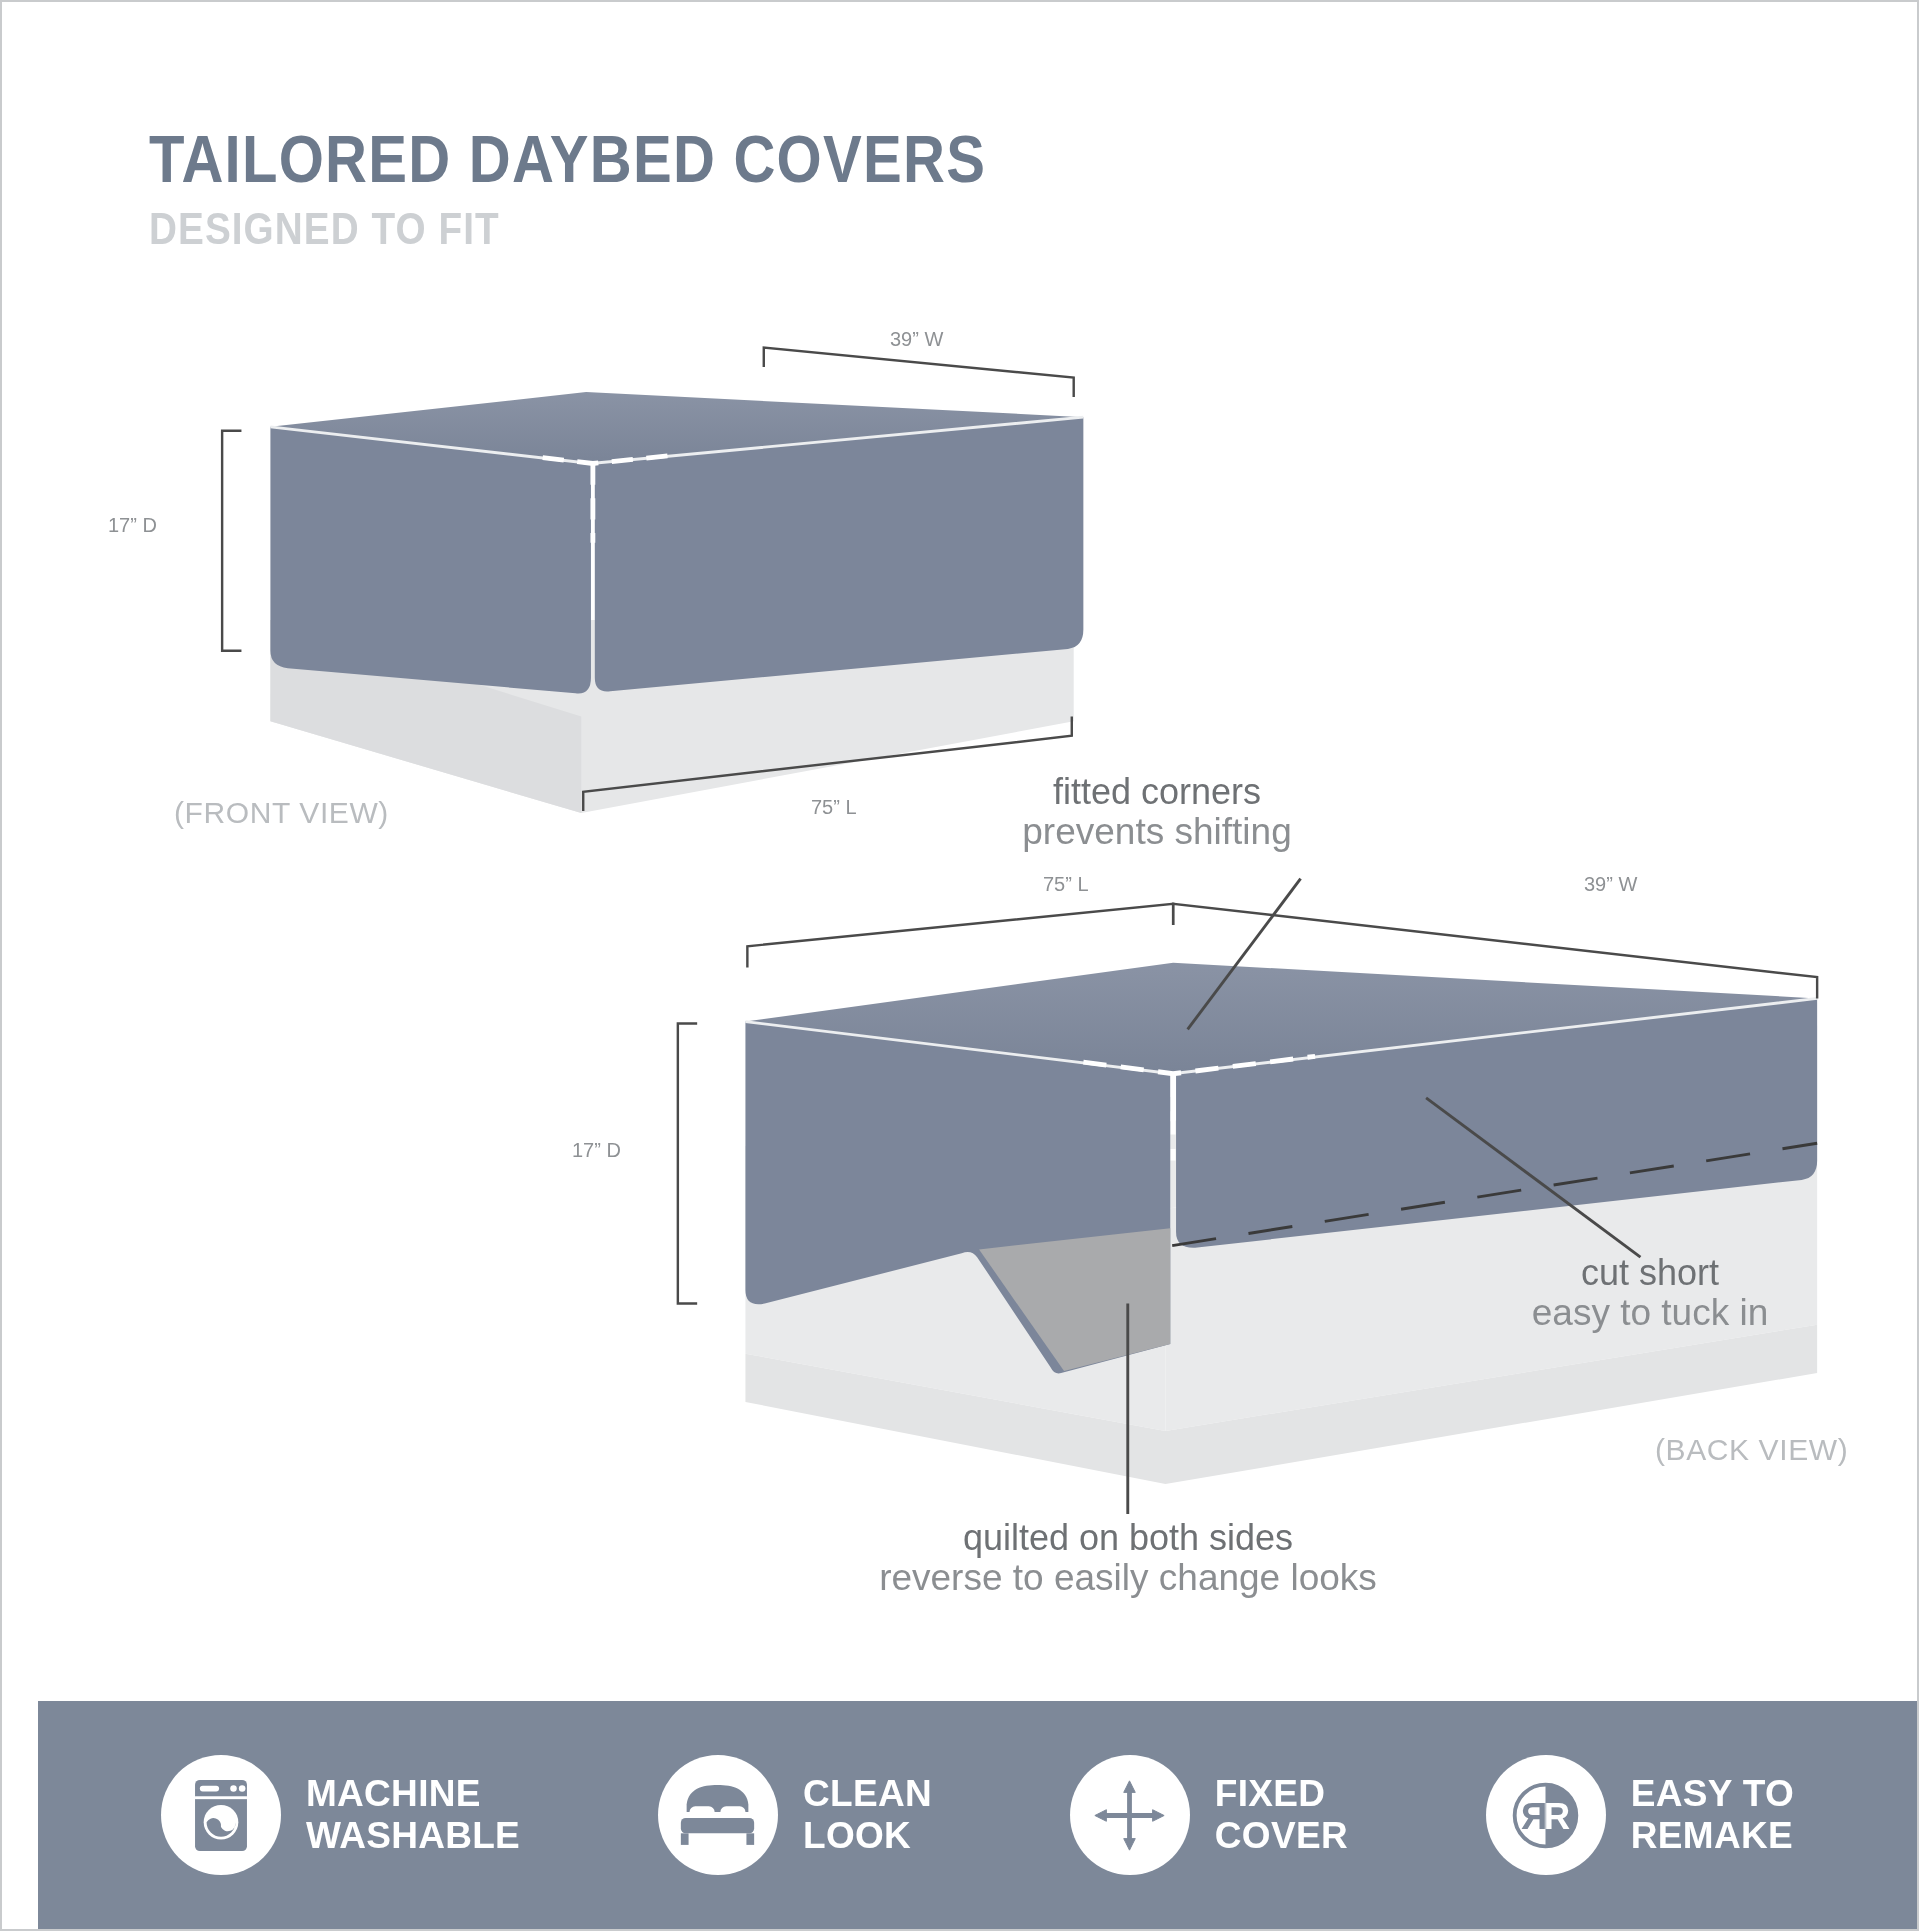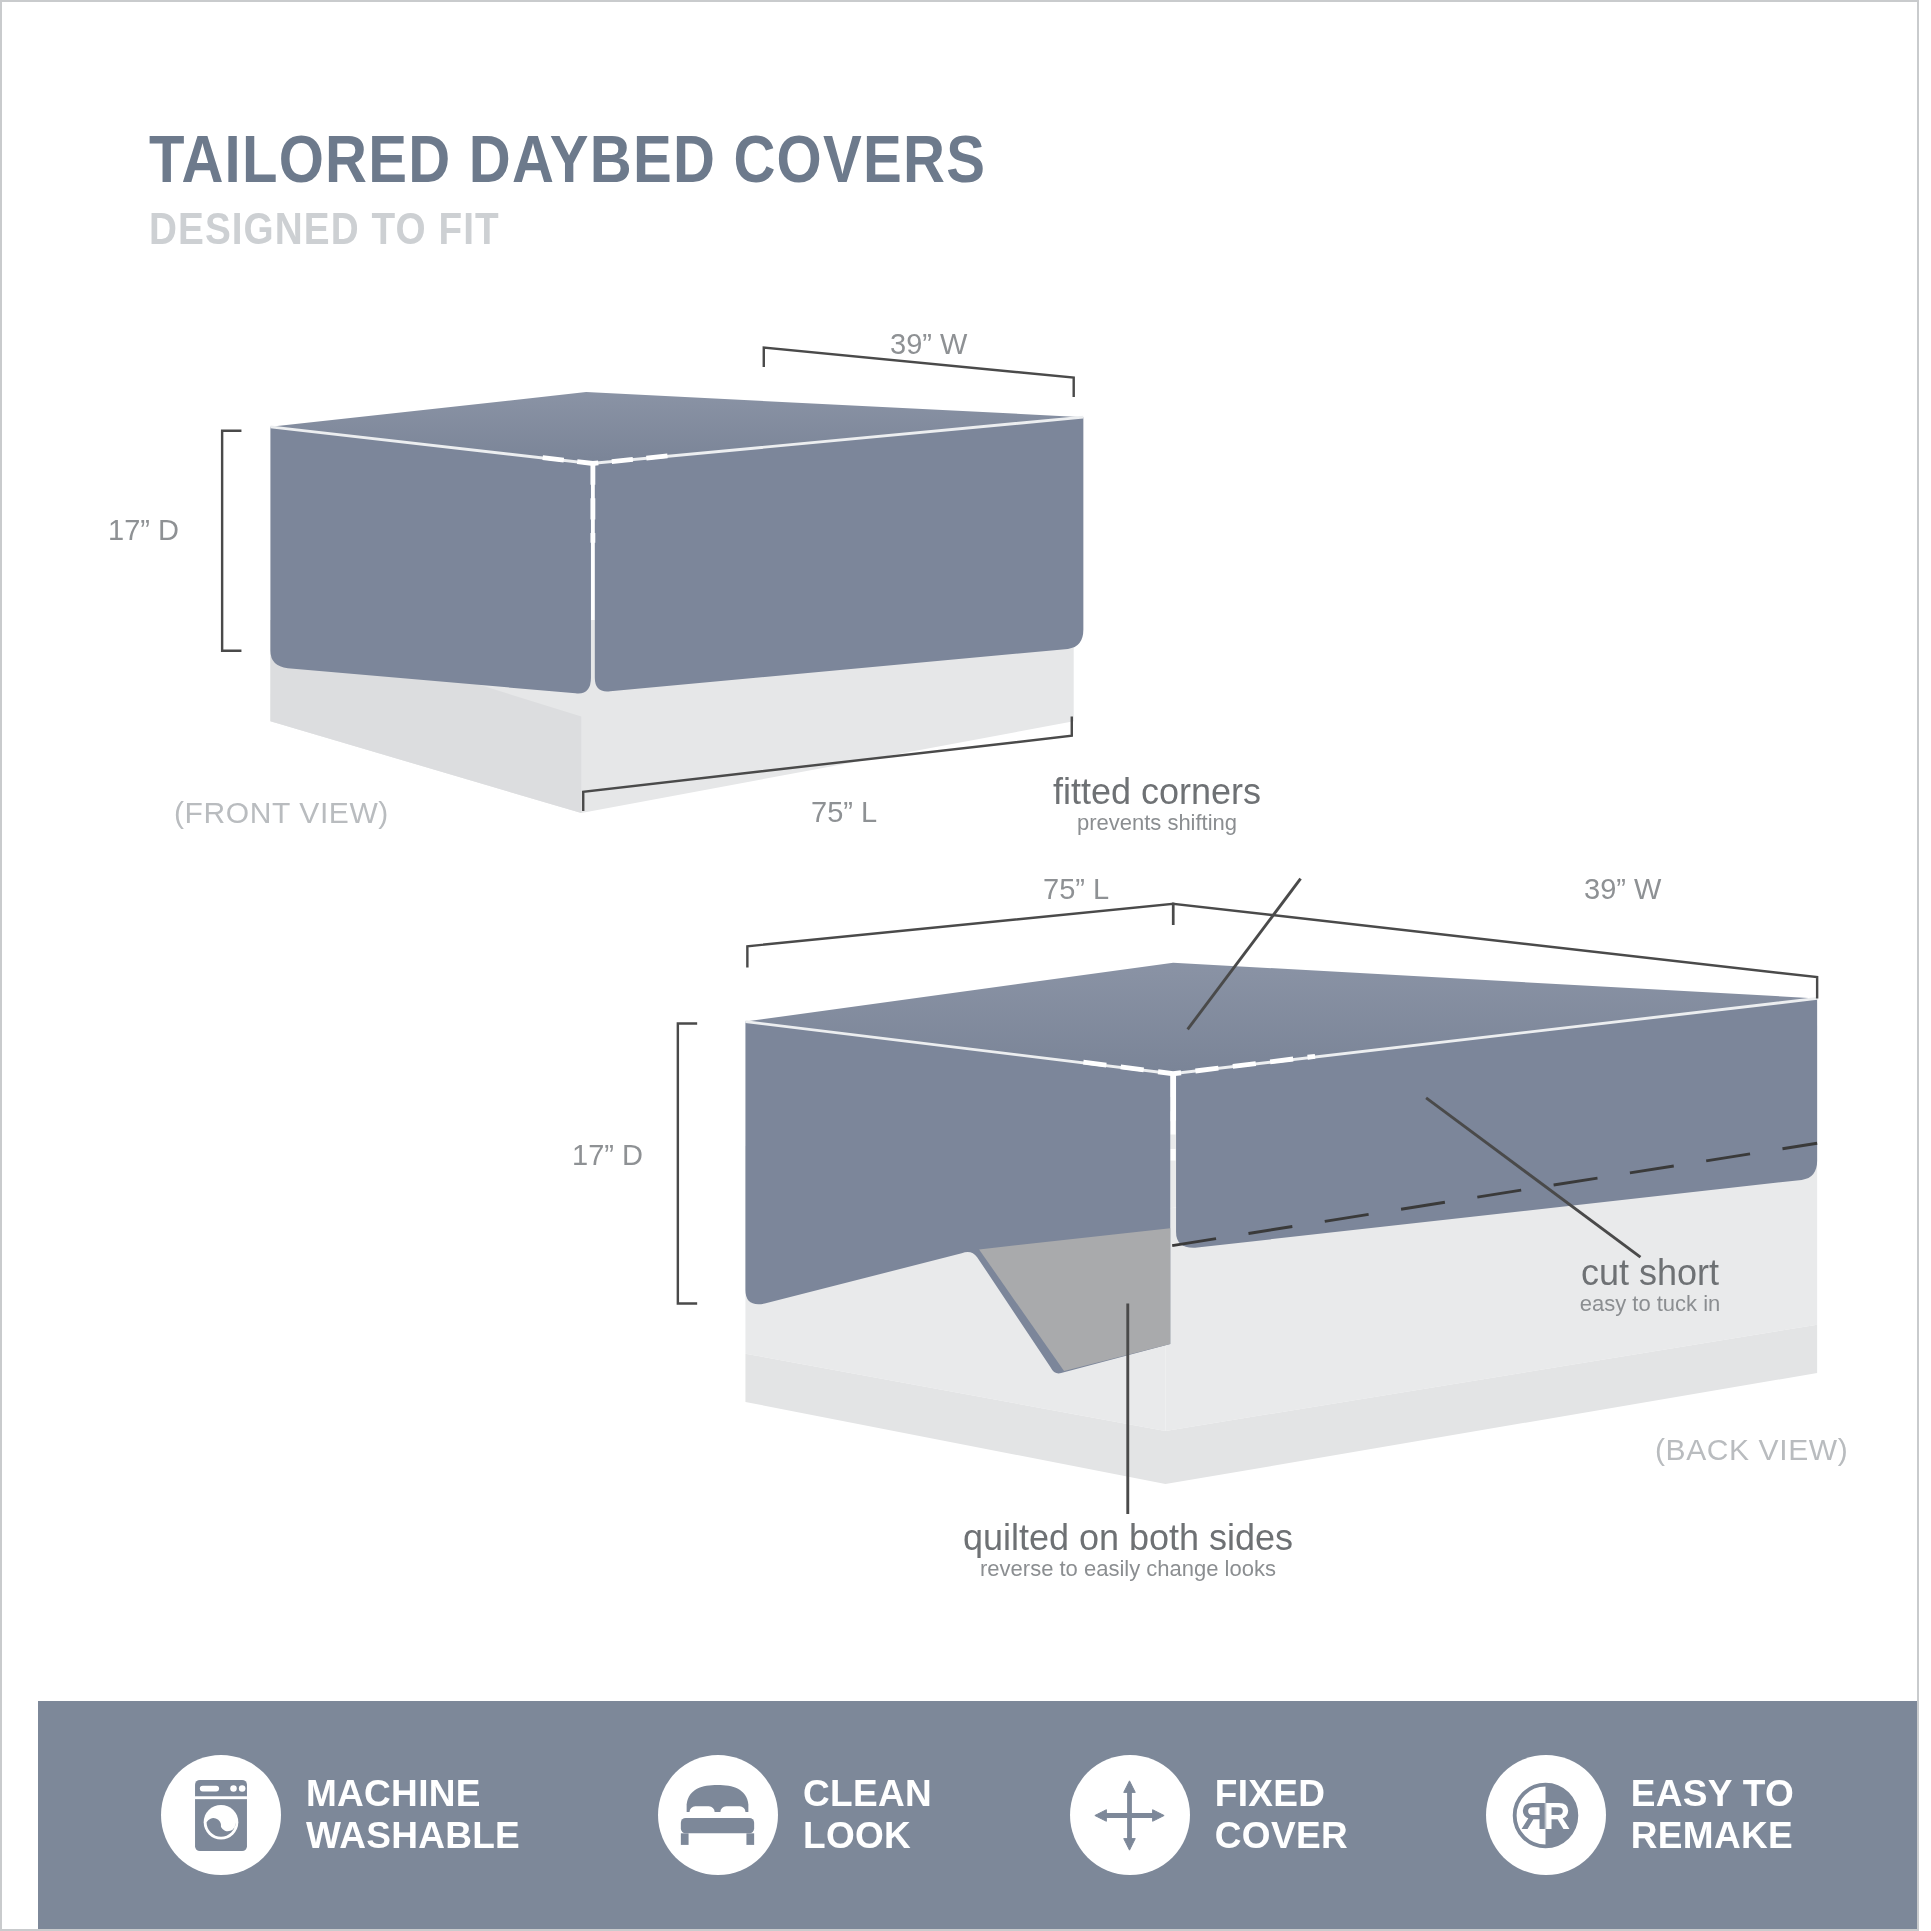--- a/index.html
+++ b/index.html
@@ -29,31 +29,31 @@
   #subtitle{
     font-size:44px;font-weight:bold;color:#cdd0d3;
     letter-spacing:1.2px;line-height:1;margin-top:15.4px;
     transform:scaleX(.88);transform-origin:left center;
     white-space:nowrap;
   }
 
   
   .svg-stage{position:absolute;left:0;top:0;width:1931px;height:1931px;pointer-events:none;}
   .dim-label{
-    position:absolute;color:#8e9194;font-size:29px;white-space:nowrap;
+    position:absolute;color:#8e9194;font-size:20px;white-space:nowrap;
   }
   .view-label{
     position:absolute;color:#b9bcbf;font-size:30px;letter-spacing:0.6px;white-space:nowrap;
   }
   .callout{position:absolute;white-space:nowrap;text-align:center;}
   .callout .c-main{
     display:block;color:#6e7174;font-size:36px;line-height:1.02;
   }
   .callout .c-sub{
-    display:block;color:#8b8e91;font-size:22px;line-height:1.12;
+    display:block;color:#8b8e91;font-size:37px;line-height:1.12;
   }
 
   
   #footer{
     position:absolute;left:0;right:0;bottom:0;height:228px;
     background:#7d8899;
     display:flex;align-items:center;justify-content:space-around;
     padding:0 54px;box-sizing:border-box;margin-left:36px;
   }
   .feature{display:flex;align-items:center;gap:25px;}

